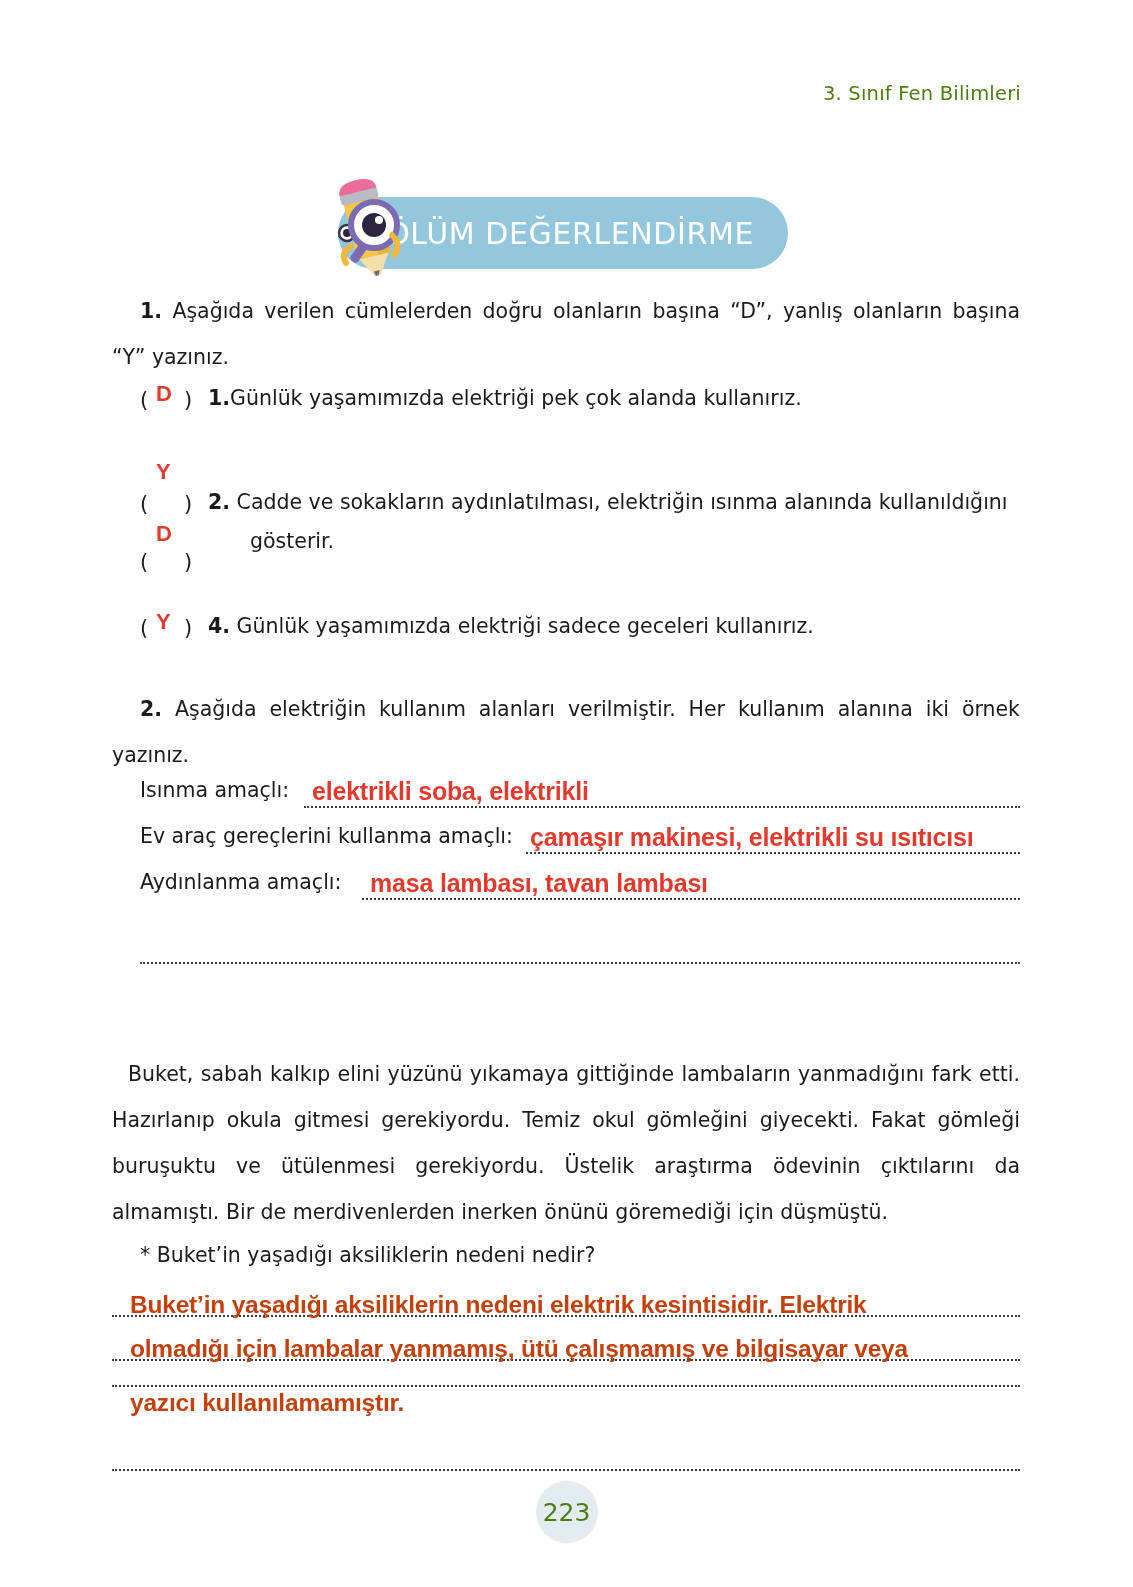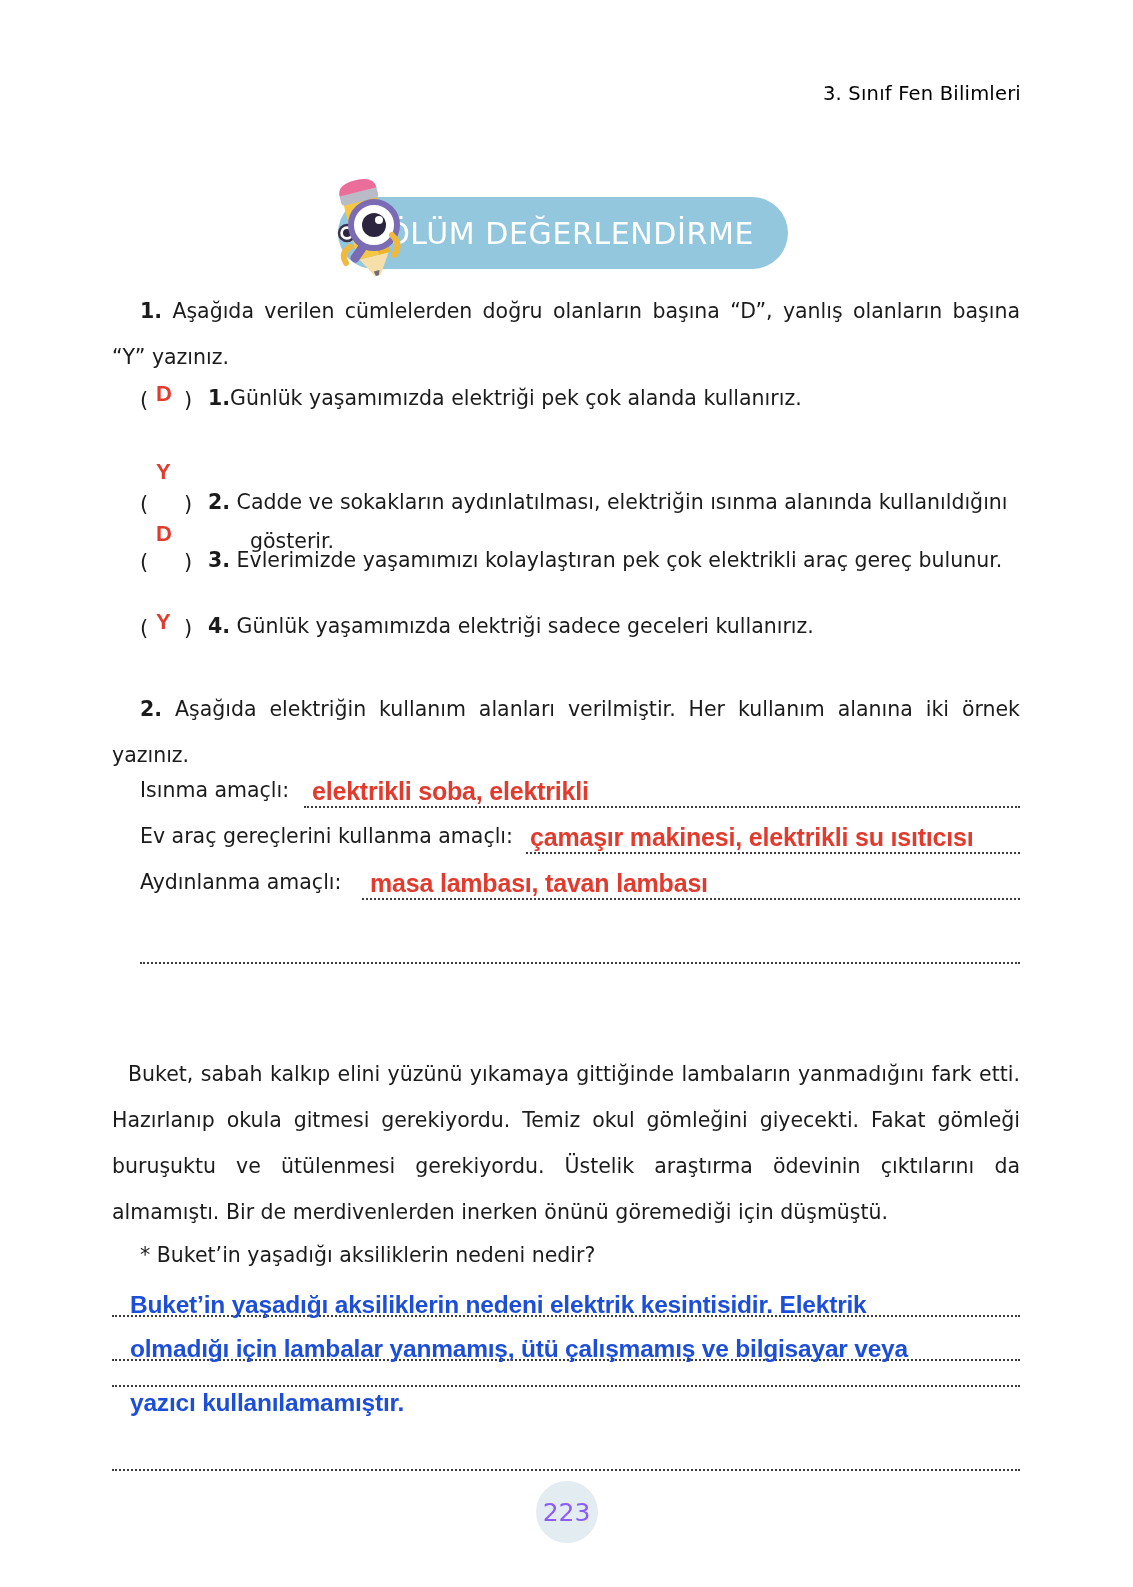--- a/index.html
+++ b/index.html
@@ -24,21 +24,21 @@
     padding: 0;
   }
 
   
   .running-head {
     position: absolute;
     top: 82px;
     right: 112px;
     font-size: 19.5px;
     letter-spacing: 0.2px;
-    color: #000000;
+    color: #4d7c0f;
     font-family: "DejaVu Sans", sans-serif;
     font-weight: 400;
   }
 
   
   .banner-wrap {
     position: absolute;
     top: 197px;
     left: 338px;
     width: 450px;
@@ -177,41 +177,41 @@
     height: 44px;
   }
   .ans-row .dotline { bottom: 12px; }
   .ans-text {
     position: absolute;
     left: 18px;
     bottom: 10px;
     font-family: "Liberation Sans", sans-serif;
     font-weight: 700;
     font-size: 24.5px;
-    color: #1d4ed8;
+    color: #c2410c;
     white-space: nowrap;
     letter-spacing: -0.2px;
   }
 
   
   .page-number {
     position: absolute;
     left: 50%;
     transform: translateX(-50%);
     bottom: 44px;
     width: 62px;
     height: 62px;
     border-radius: 50%;
     background: #e2ecf1;
     display: flex;
     align-items: center;
     justify-content: center;
     font-family: "DejaVu Sans", sans-serif;
     font-size: 25px;
-    color: #8b5cf6;
+    color: #4d7c0f;
   }
 </style>
 </head>
 <body>
 
 <div class="page">
 
   <div class="running-head">3. Sınıf Fen Bilimleri</div>
 
   <div class="banner-wrap">
@@ -272,21 +272,20 @@
       <span class="tf-body"><span style="font-weight:600;">2.</span>&nbsp;<span>Cadde ve sokakların aydınlatılması, elektriğin ısınma alanında kullanıldığını</span></span>
       <span class="tf-cont" style="line-height:48px;">gösterir.</span>
     </div>
 
     <div class="tf-row" style="height:62px; padding-top:10px;">
       <span class="tf-paren" style="top:10px;">
         <span class="paren-l">(</span>
         <span class="paren-r">)</span>
       </span>
       <span class="tf-answer" style="top:-16px;">D</span>
-      <span class="tf-body"><span style="font-weight:600;">3.</span>&nbsp;<span>Evlerimizde yaşamımızı kolaylaştıran pek çok elektrikli araç gereç bulunur.</span></span>
     </div>
 
     <div class="tf-row" style="height:60px; padding-top:14px;">
       <span class="tf-paren" style="top:14px;">
         <span class="paren-l">(</span>
         <span class="paren-r">)</span>
       </span>
       <span class="tf-answer" style="top:10px;">Y</span>
       <span class="tf-body"><span style="font-weight:600;">4.</span>&nbsp;<span>Günlük yaşamımızda elektriği sadece geceleri kullanırız.</span></span>
     </div>

